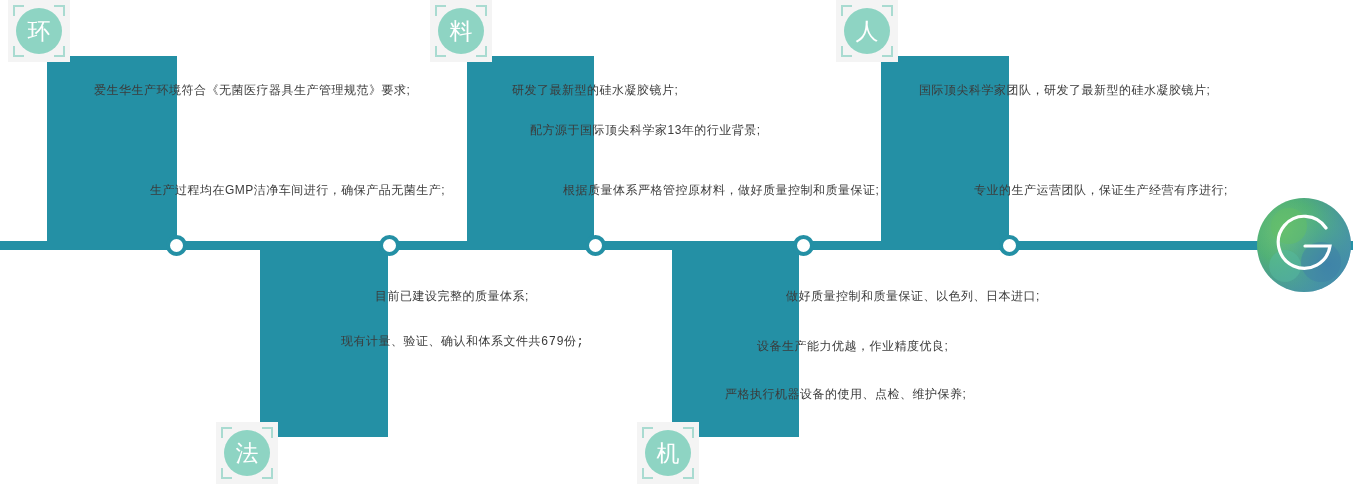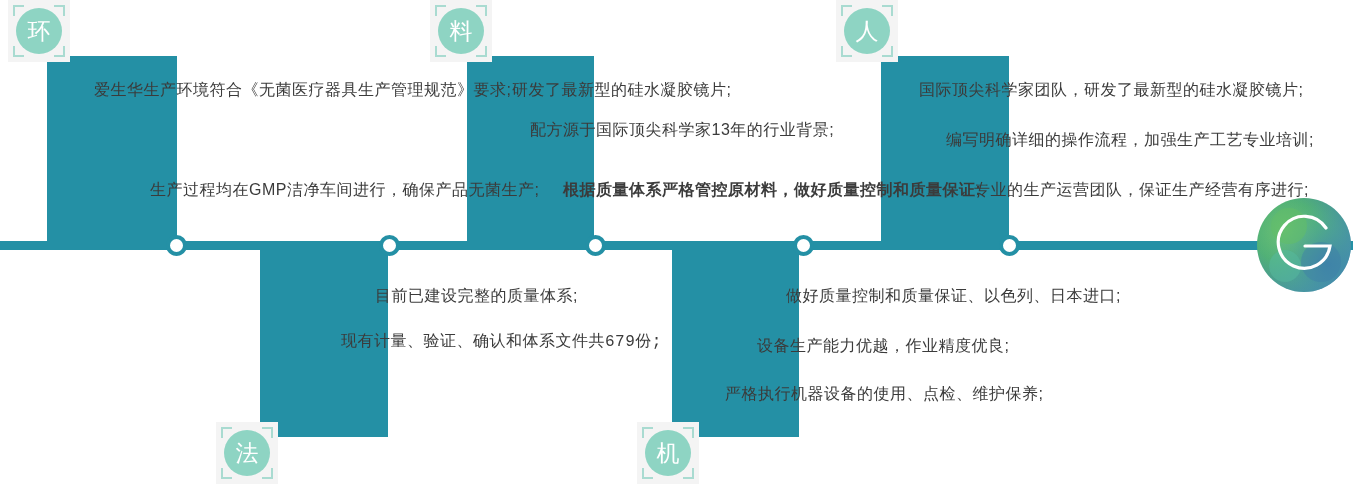--- a/index.html
+++ b/index.html
@@ -39,21 +39,21 @@
   .box {
     position: absolute;
     background: #2490a5;
   }
 
   
   .line {
     position: absolute;
     white-space: nowrap;
     color: #3b3b3b;
-    font-size: 16px;
+    font-size: 12px;
     line-height: 20px;
     letter-spacing: 0.5px;
     font-family: "Liberation Sans", "DejaVu Sans", sans-serif;
   }
 
   
   .badge {
     position: absolute;
     width: 62px;
     height: 62px;
@@ -110,24 +110,23 @@
   <div class="axis-node" style="left:379px;"></div>
   <div class="axis-node" style="left:585px;"></div>
   <div class="axis-node" style="left:793px;"></div>
   <div class="axis-node" style="left:999px;"></div>
 
   <div class="line" style="left:94px; top:80px;">爱生华生产环境符合《无菌医疗器具生产管理规范》要求;</div>
   <div class="line" style="left:150px; top:180px;">生产过程均在GMP洁净车间进行，确保产品无菌生产;</div>
 
   <div class="line" style="left:512px; top:80px;">研发了最新型的硅水凝胶镜片;</div>
   <div class="line" style="left:530px; top:120px;">配方源于国际顶尖科学家13年的行业背景;</div>
-  <div class="line" style="left:563px; top:180px;font-weight:bold;">根据质量体系严格管控原材料，做好质量控制和质量保证;</div>
+  <div class="line" style="left:563px; top:180px;">根据质量体系严格管控原材料，做好质量控制和质量保证;</div>
 
   <div class="line" style="left:919px; top:80px;">国际顶尖科学家团队，研发了最新型的硅水凝胶镜片;</div>
-  <div class="line" style="left:946px; top:130px;">编写明确详细的操作流程，加强生产工艺专业培训;</div>
   <div class="line" style="left:974px; top:180px;">专业的生产运营团队，保证生产经营有序进行;</div>
 
   <div class="line" style="left:375px; top:286px;">目前已建设完整的质量体系;</div>
   <div class="line" style="left:341px; top:332px;font-family:Liberation Mono, monospace;">现有计量、验证、确认和体系文件共679份;</div>
 
   <div class="line" style="left:786px; top:286px;">做好质量控制和质量保证、以色列、日本进口;</div>
   <div class="line" style="left:757px; top:336px;">设备生产能力优越，作业精度优良;</div>
   <div class="line" style="left:725px; top:384px;">严格执行机器设备的使用、点检、维护保养;</div>
 
   <div class="badge" style="left:8px; top:0px;">

